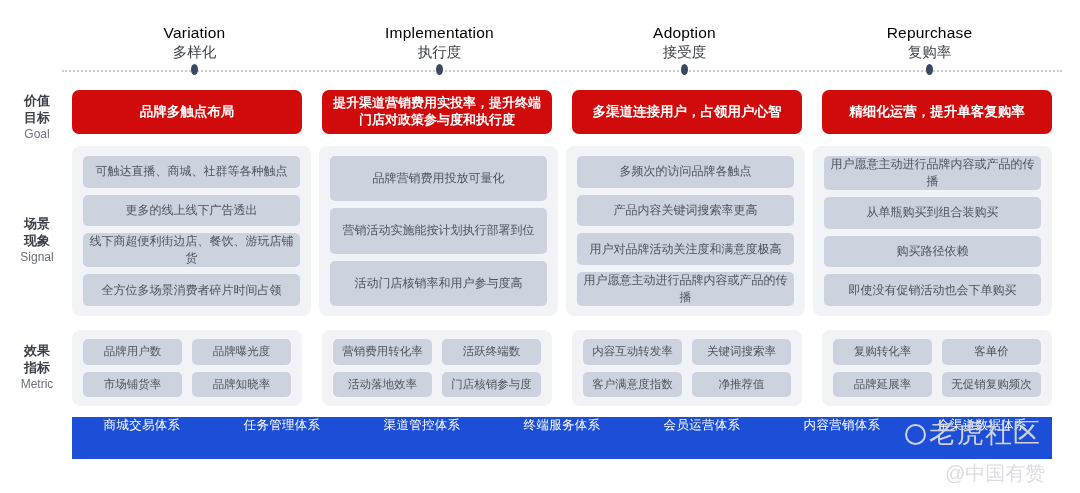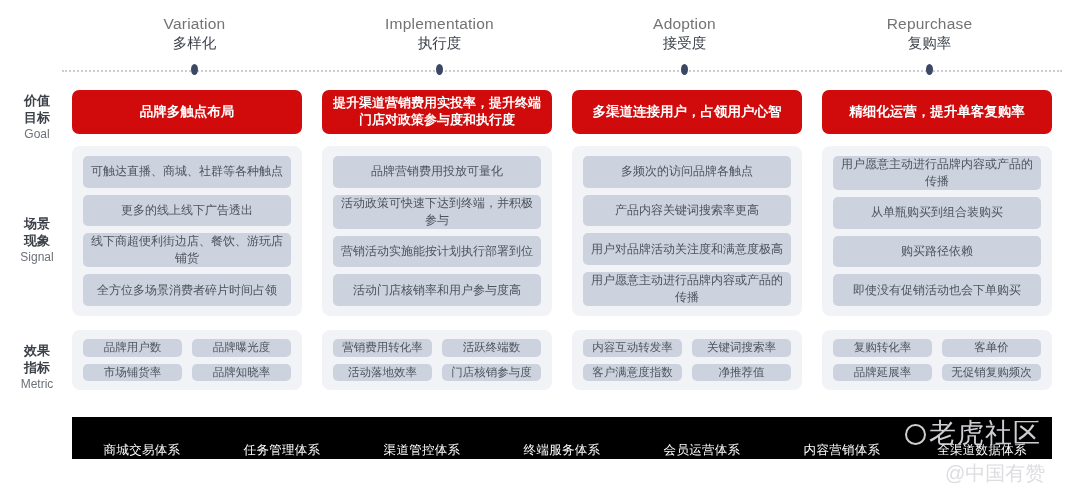--- a/index.html
+++ b/index.html
@@ -22,22 +22,23 @@
     width: 980px; height: 48px;
     display: flex;
   }
   .col-head {
     flex: 1 1 0;
     text-align: center;
     line-height: 1.32;
   }
   .col-head .en {
     font-size: 15.5px;
-    color: #737373;
+    color: #000000;
     letter-spacing: .2px;
+    margin-top: 9px;
   }
   .col-head .cn {
     font-size: 14.5px;
     color: #3d424a;
   }
 
   
   .rail {
     position: absolute;
     left: 62px; top: 70px;
@@ -95,21 +96,21 @@
     display: flex;
     align-items: center;
     justify-content: center;
     text-align: center;
     line-height: 1.28;
     padding: 0 8px;
   }
   .goal-box.two-line { font-size: 13px; }
 
   
-  #band-signal { top: 146px; height: 170px; }
+  #band-signal { top: 146px; height: 170px; gap: 8px; }
   .panel {
     background: #f1f3f7;
     border-radius: 8px;
     padding: 10px 11px;
     height: 100%;
     display: flex;
     flex-direction: column;
     gap: 7px;
   }
   .chip {
@@ -119,21 +120,21 @@
     display: flex;
     align-items: center;
     justify-content: center;
     text-align: center;
     color: #4e545e;
     font-size: 12px;
     padding: 0 6px;
   }
 
   
-  #band-metric { top: 330px; height: 60px; }
+  #band-metric { top: 330px; height: 76px; }
   .panel-metric {
     background: #f1f3f7;
     border-radius: 8px;
     padding: 9px 11px;
     height: 100%;
     display: grid;
     grid-template-columns: 1fr 1fr;
     grid-template-rows: 1fr 1fr;
     gap: 7px 10px;
   }
@@ -147,23 +148,23 @@
     color: #4e545e;
     font-size: 11.5px;
     padding: 0 4px;
   }
 
   
   #support-bar {
     position: absolute;
     left: 72px; top: 417px;
     width: 980px; height: 42px;
-    background: #000000;
-    display: flex;
-    align-items: flex-end;
+    background: #1d4ed8;
+    display: flex;
+    align-items: flex-start;
   }
   .support-item {
     flex: 1 1 0;
     text-align: center;
     color: #ffffff;
     font-size: 12.5px;
     letter-spacing: .3px;
   }
 
   
@@ -271,21 +272,20 @@
       <div class="panel">
         <div class="chip">可触达直播、商城、社群等各种触点</div>
         <div class="chip">更多的线上线下广告透出</div>
         <div class="chip">线下商超便利街边店、餐饮、游玩店铺货</div>
         <div class="chip">全方位多场景消费者碎片时间占领</div>
       </div>
     </div>
     <div class="col">
       <div class="panel">
         <div class="chip">品牌营销费用投放可量化</div>
-        <div class="chip">活动政策可快速下达到终端，并积极参与</div>
         <div class="chip">营销活动实施能按计划执行部署到位</div>
         <div class="chip">活动门店核销率和用户参与度高</div>
       </div>
     </div>
     <div class="col">
       <div class="panel">
         <div class="chip">多频次的访问品牌各触点</div>
         <div class="chip">产品内容关键词搜索率更高</div>
         <div class="chip">用户对品牌活动关注度和满意度极高</div>
         <div class="chip">用户愿意主动进行品牌内容或产品的传播</div>

